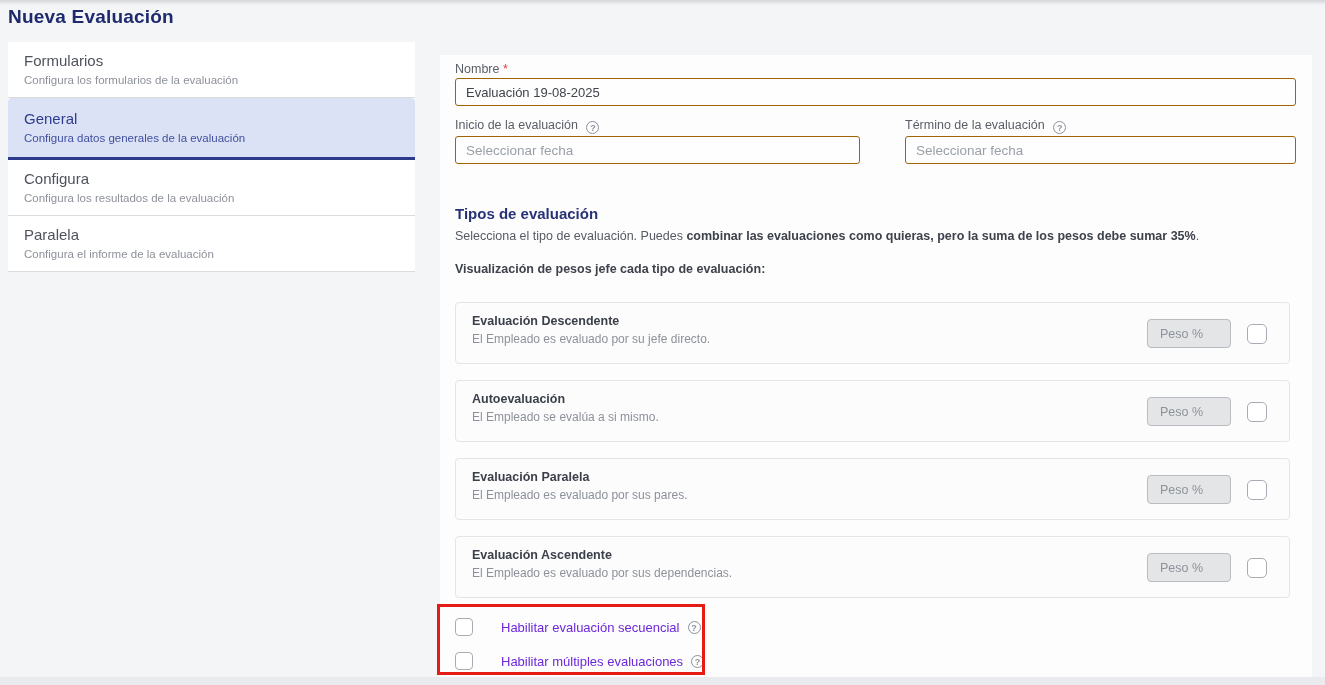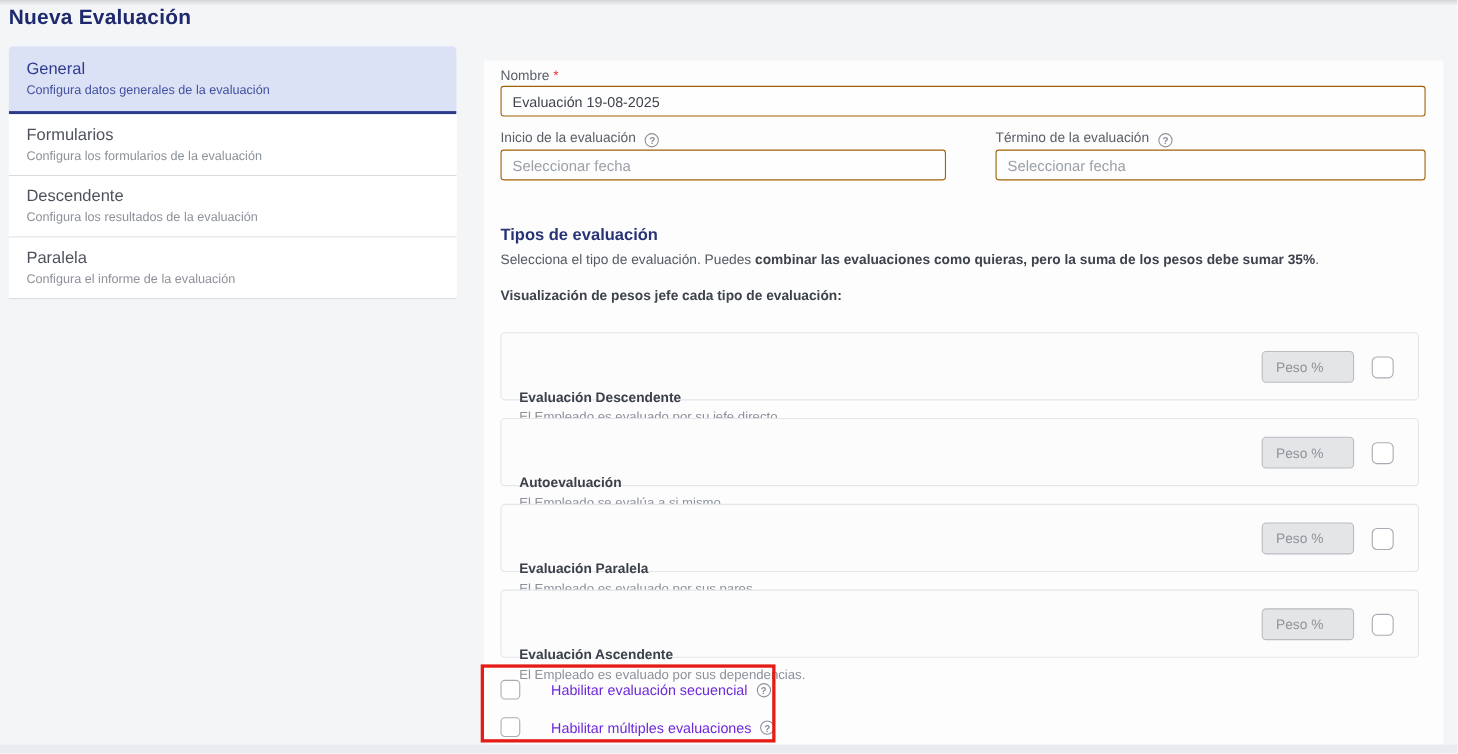--- a/index.html
+++ b/index.html
@@ -54,21 +54,21 @@
   input.text-input::placeholder { color:#9aa0a7; font-size:13.5px; }
   .section-heading { font-size:15px; font-weight:700; color:#283377; }
   .intro { font-size:12.5px; color:#555a62; }
   .intro b { color:#3d424b; }
   .subheading { font-size:12.5px; font-weight:700; color:#3d424b; }
   
   .card {
     position:absolute; left:15px; width:835px; height:62px;
     background:#fcfcfd; border:1px solid #e3e5e8; border-radius:4px;
   }
-  .card .txt { position:absolute; left:16px; top:11px;margin-top:40px; }
+  .card .txt { position:absolute; left:16px; top:11px; }
   .card .ct { font-size:12.5px; font-weight:700; color:#3a3f49; margin-bottom:4px; }
   .card .cd { font-size:12px; color:#8c9199; }
   .card input.peso {
     position:absolute; right:58px; top:16px; width:84px; height:29px;
     background:#e3e5e7; border:1px solid #b9bcc1; border-radius:4px;
     font-family:"Liberation Sans", sans-serif; font-size:12.5px;
     padding:0 12px; outline:none;
   }
   .card input.peso::placeholder { color:#8e939a; }
   input.cbox {
@@ -92,30 +92,30 @@
   }
 </style>
 </head>
 <body>
 
 <div class="top-shadow"></div>
 
 <div class="page-title">Nueva Evaluación</div>
 
 <nav class="sidebar">
+  <div class="side-item">
+    <div class="t">Formularios</div>
+    <div class="d">Configura los formularios de la evaluación</div>
+  </div>
   <div class="side-item active">
     <div class="t">General</div>
     <div class="d">Configura datos generales de la evaluación</div>
   </div>
   <div class="side-item">
-    <div class="t">Formularios</div>
-    <div class="d">Configura los formularios de la evaluación</div>
-  </div>
-  <div class="side-item">
-    <div class="t">Descendente</div>
+    <div class="t">Configura</div>
     <div class="d">Configura los resultados de la evaluación</div>
   </div>
   <div class="side-item">
     <div class="t">Paralela</div>
     <div class="d">Configura el informe de la evaluación</div>
   </div>
 </nav>
 
 <main class="main">
 

